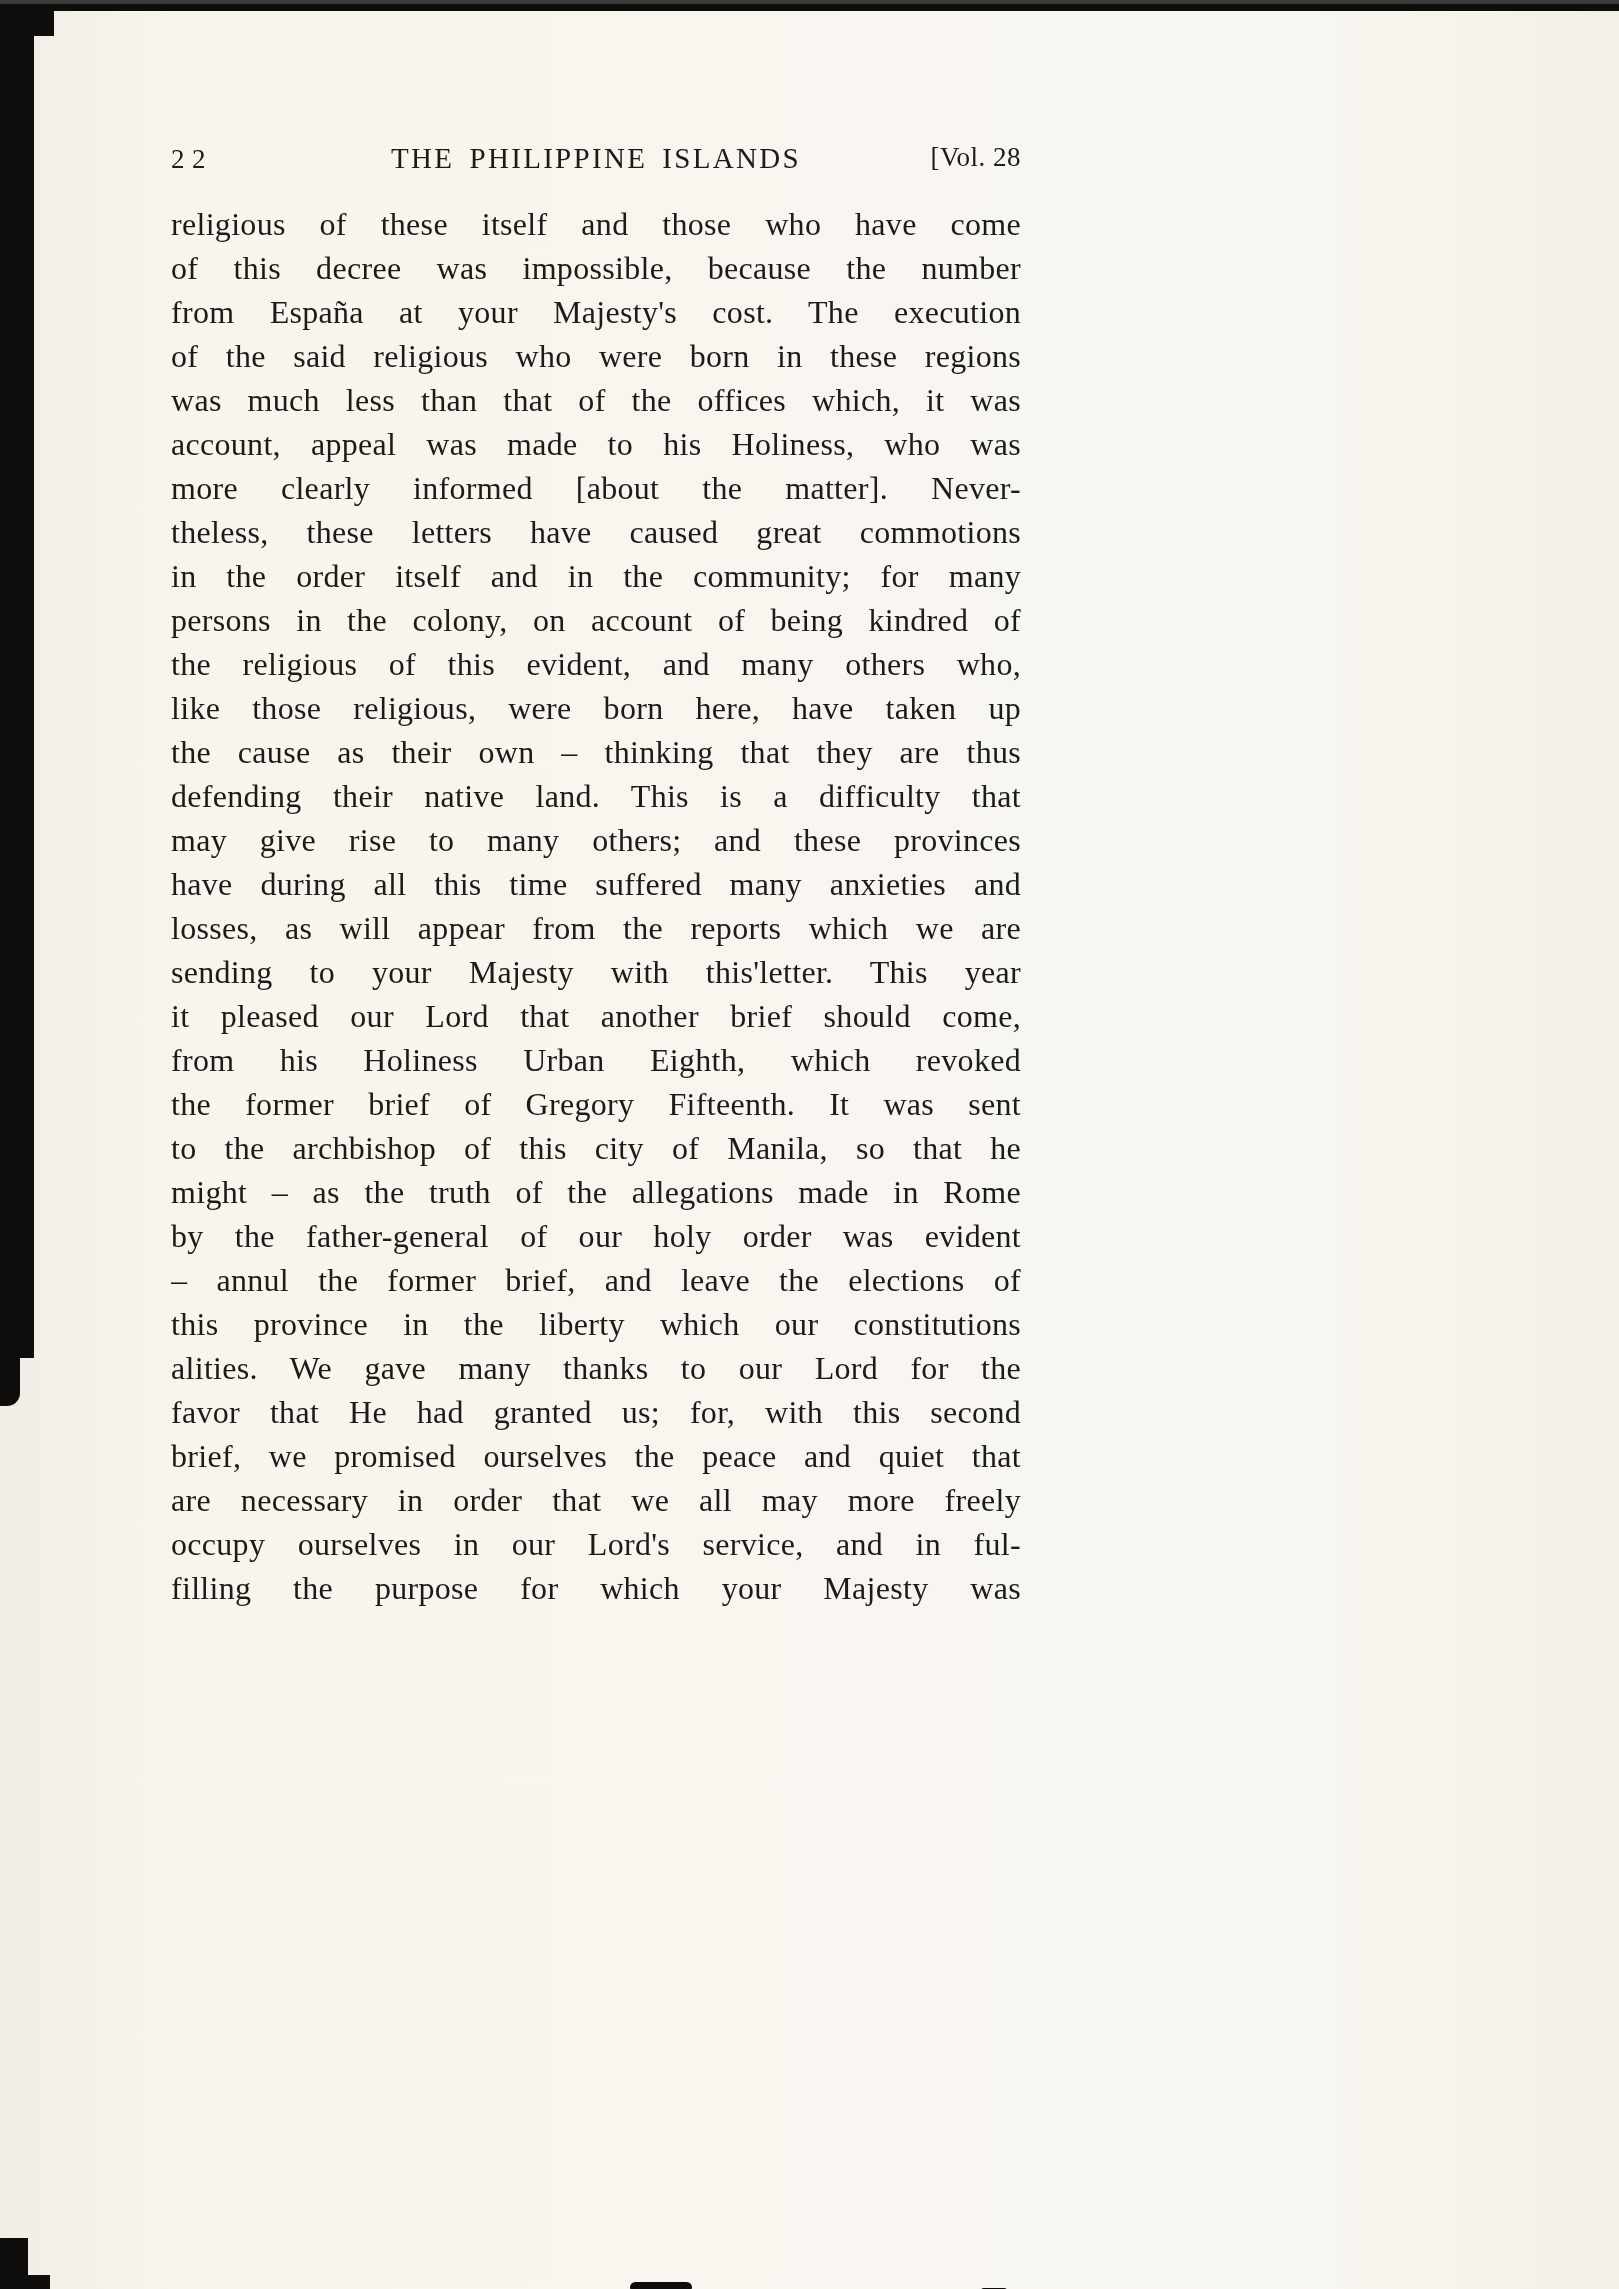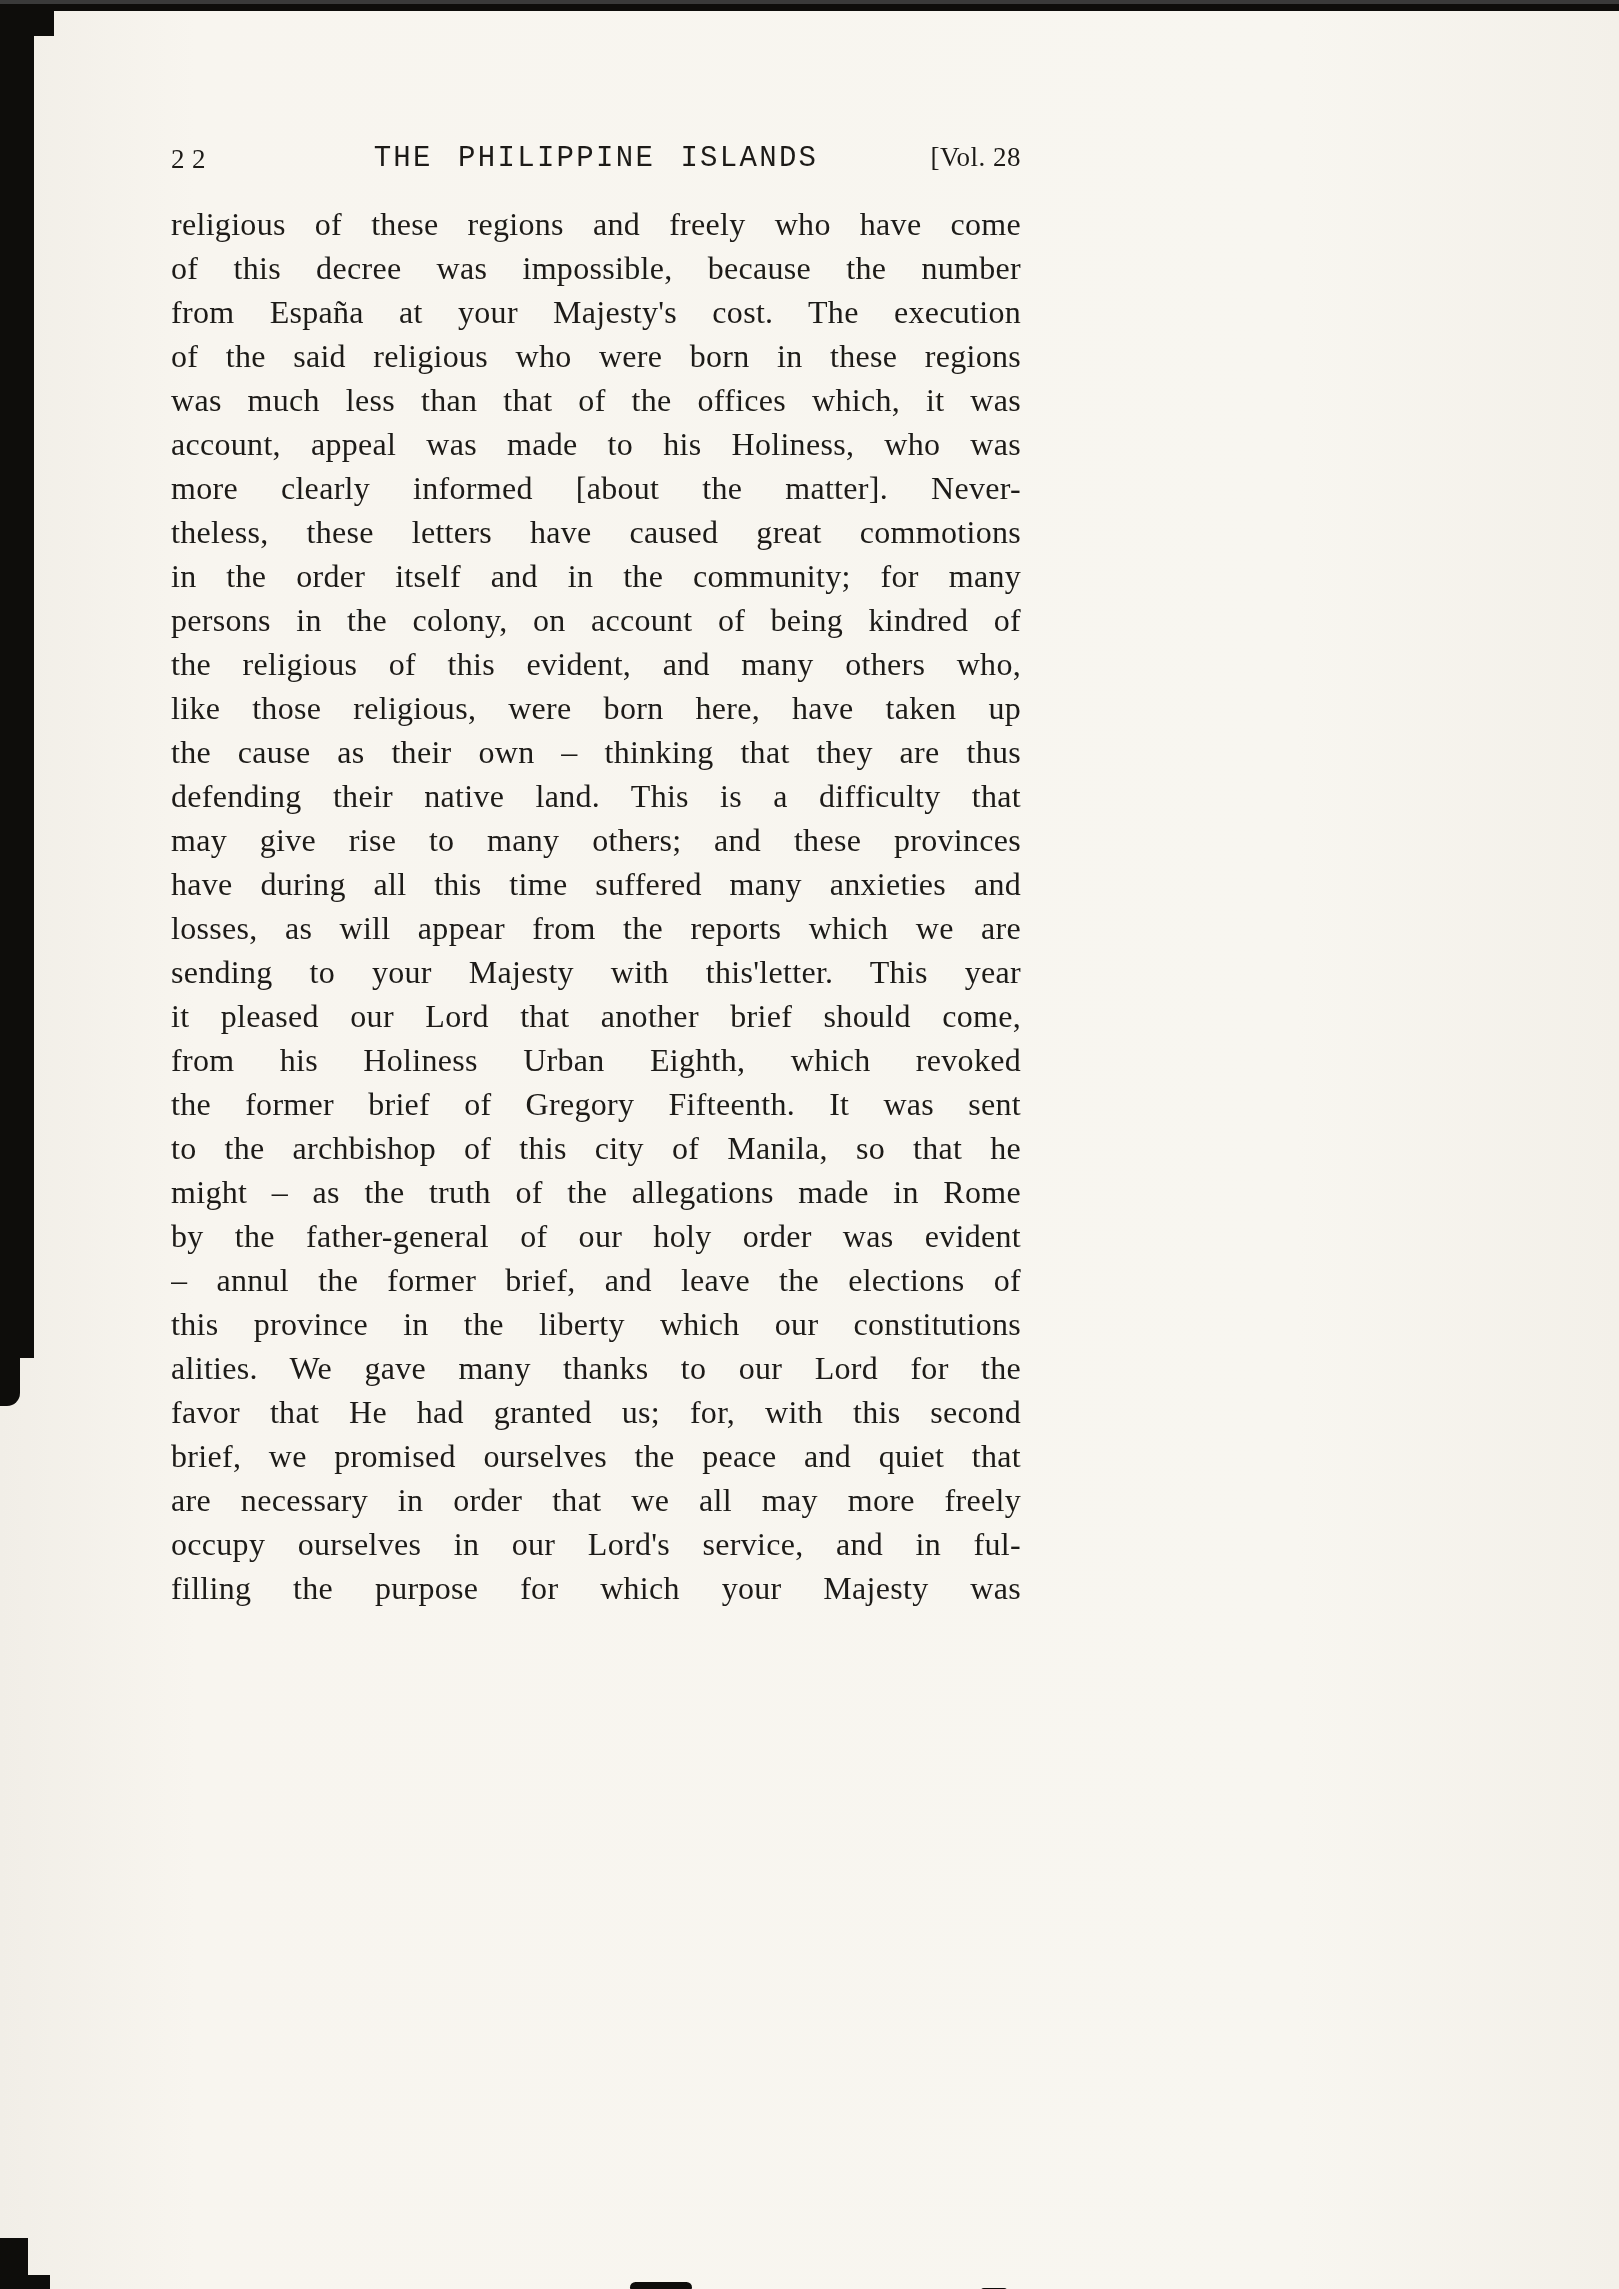--- a/index.html
+++ b/index.html
@@ -44,21 +44,20 @@
   }
   .running-title {
     position: absolute;
     left: 50%;
     transform: translateX(-50%);
     top: 0;
     letter-spacing: 2.3px;
     word-spacing: 5.6px;
     font-size: 29px;
     white-space: nowrap;
-    font-family: Liberation Mono, monospace;
   }
   .volume {
     position: absolute;
     right: 0;
     top: 0;
     font-size: 27px;
     letter-spacing: 0.5px;
   }
 
   
@@ -94,21 +93,21 @@
   <div class="artifact art-speck1"></div>
   <div class="artifact art-speck2"></div>
 
   <div class="header">
     <span class="pagenum">22</span>
     <span class="running-title">THE PHILIPPINE ISLANDS</span>
     <span class="volume">[Vol. 28</span>
   </div>
 
   <div class="bodytext">
-    <div class="line">religious of these regions and freely who have come</div>
+    <div class="line">religious of these itself and those who have come</div>
     <div class="line">of this decree was impossible, because the number</div>
     <div class="line">from España at your Majesty's cost. The execution</div>
     <div class="line">of the said religious who were born in these regions</div>
     <div class="line">was much less than that of the offices which, it was</div>
     <div class="line">account, appeal was made to his Holiness, who was</div>
     <div class="line">more clearly informed [about the matter]. Never-</div>
     <div class="line">theless, these letters have caused great commotions</div>
     <div class="line">in the order itself and in the community; for many</div>
     <div class="line">persons in the colony, on account of being kindred of</div>
     <div class="line">the religious of this evident, and many others who,</div>

